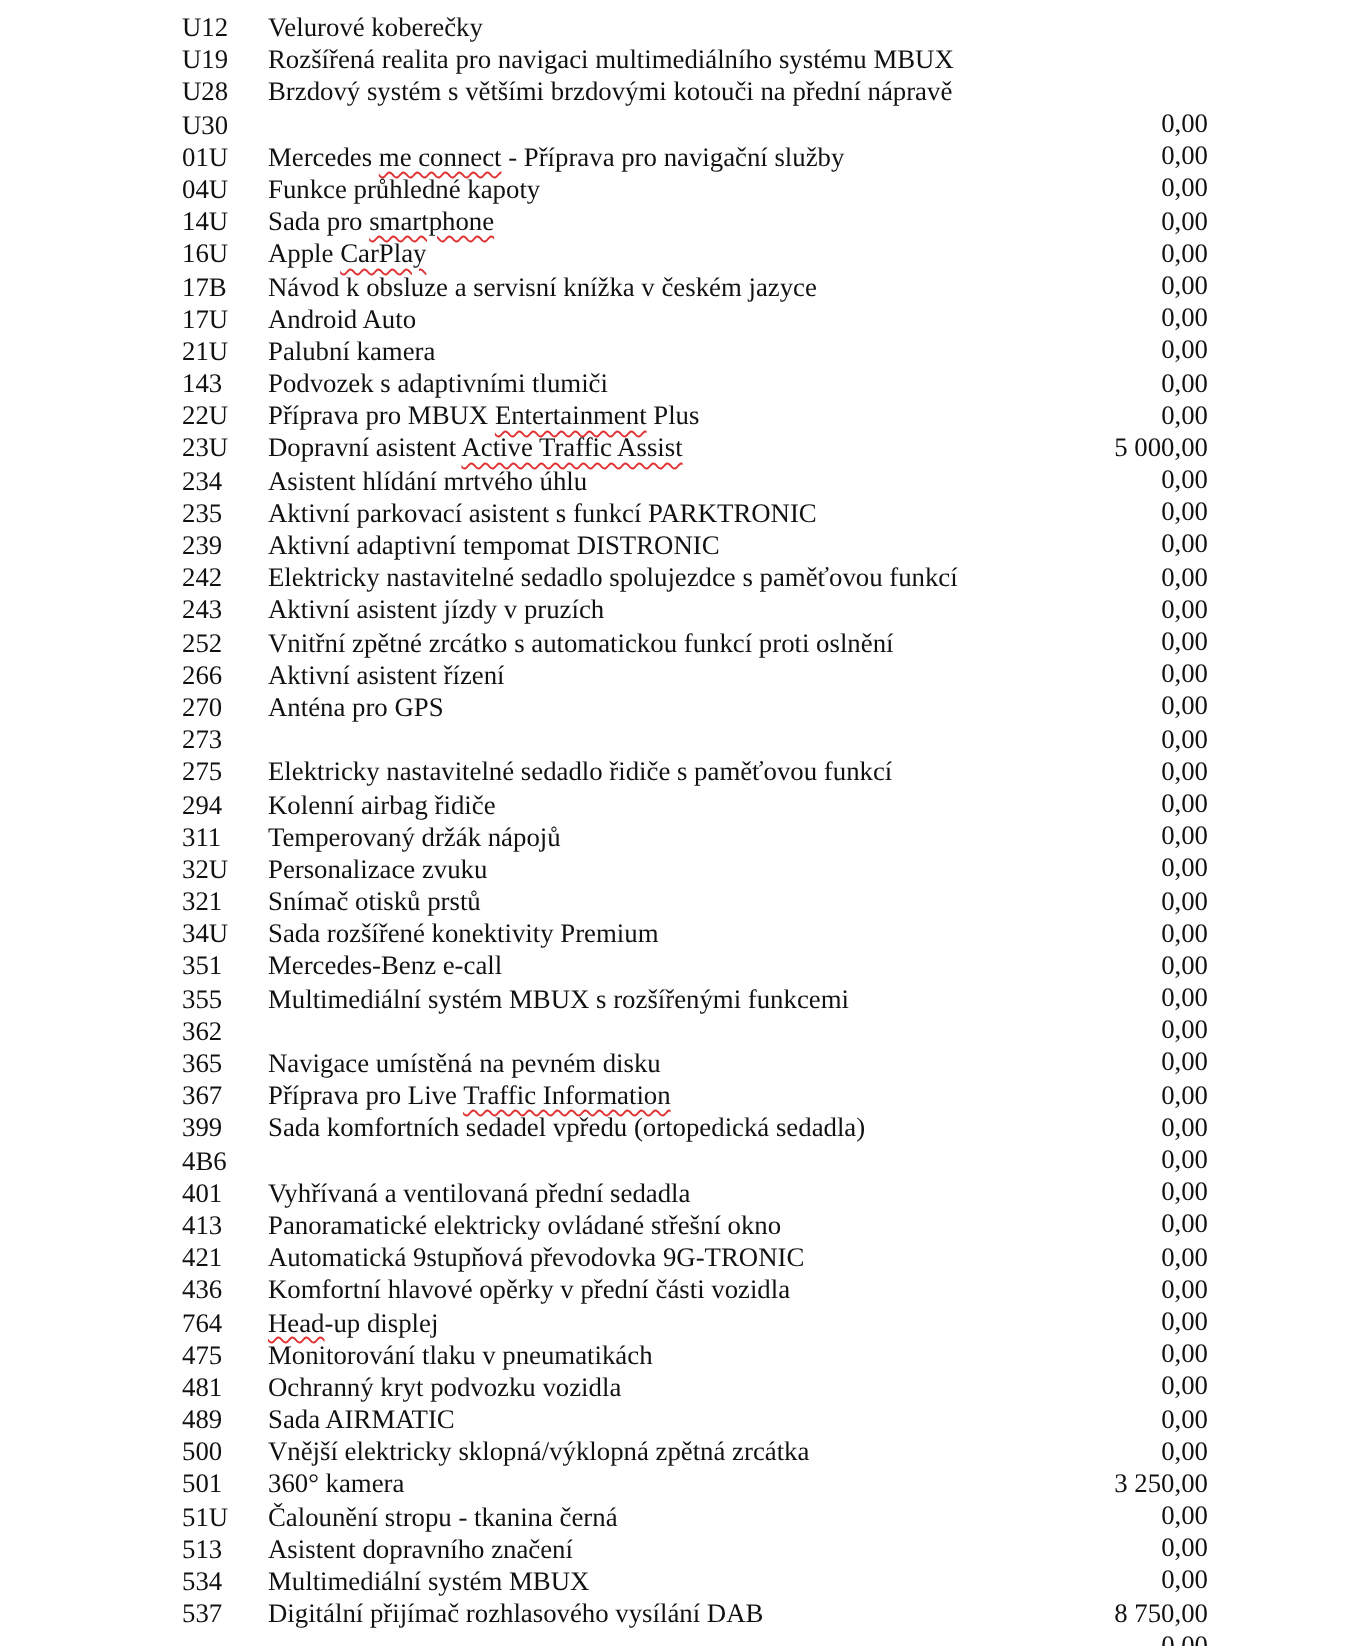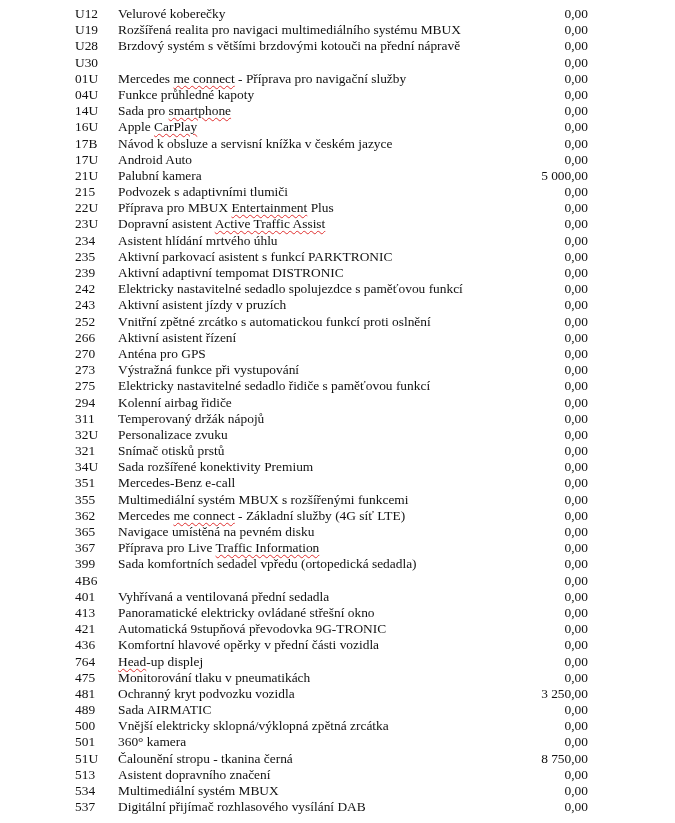--- a/index.html
+++ b/index.html
@@ -1,27 +1,27 @@
 <!DOCTYPE html>
 <html><head>
   <meta charset="utf-8">
   <style>
     html, body { margin: 0; padding: 0; background: #ffffff; }
     body {
       width: 675px; height: 823px; overflow: hidden; position: relative;
       font-family: "Liberation Serif", "DejaVu Serif", serif;
       font-size: 13.4px; color: #111111;
     }
-    #doc { position: absolute; left: 0; top: 6px; width: 660px; }
+    #doc { position: absolute; left: 16px; top: 6px; width: 660px; }
     .row {
       position: relative; height: 16.2px; line-height: 16.2px; white-space: nowrap;
     }
     .code { position: absolute; left: 75px; }
     .desc { position: absolute; left: 118px; }
-    .val { position: absolute; right: 72px; text-align: right; }
+    .val { position: absolute; right: 72px; text-align: right; margin-top: 48px; }
     .sp {
       text-decoration: underline wavy #e03030;
       text-decoration-thickness: 1px;
       text-underline-offset: 2px;
       margin-top: 28px;
     }
   </style>
 </head>
 <body>
 
@@ -74,21 +74,21 @@
     <span class="code">17U</span>
     <span class="desc">Android Auto</span>
     <span class="val">0,00</span>
   </div>
     <div class="row">
     <span class="code">21U</span>
     <span class="desc">Palubní kamera</span>
     <span class="val">5 000,00</span>
   </div>
     <div class="row">
-    <span class="code">215</span>
+    <span class="code">143</span>
     <span class="desc">Podvozek s adaptivními tlumiči</span>
     <span class="val">0,00</span>
   </div>
     <div class="row">
     <span class="code">22U</span>
     <span class="desc">Příprava pro MBUX <span class="sp">Entertainment</span> Plus</span>
     <span class="val">0,00</span>
   </div>
     <div class="row">
     <span class="code">23U</span>
@@ -130,21 +130,20 @@
     <span class="desc">Aktivní asistent řízení</span>
     <span class="val">0,00</span>
   </div>
     <div class="row">
     <span class="code">270</span>
     <span class="desc">Anténa pro GPS</span>
     <span class="val">0,00</span>
   </div>
     <div class="row">
     <span class="code">273</span>
-    <span class="desc">Výstražná funkce při vystupování</span>
     <span class="val">0,00</span>
   </div>
     <div class="row">
     <span class="code">275</span>
     <span class="desc">Elektricky nastavitelné sedadlo řidiče s paměťovou funkcí</span>
     <span class="val">0,00</span>
   </div>
     <div class="row">
     <span class="code">294</span>
     <span class="desc">Kolenní airbag řidiče</span>
@@ -175,21 +174,20 @@
     <span class="desc">Mercedes-Benz e-call</span>
     <span class="val">0,00</span>
   </div>
     <div class="row">
     <span class="code">355</span>
     <span class="desc">Multimediální systém MBUX s rozšířenými funkcemi</span>
     <span class="val">0,00</span>
   </div>
     <div class="row">
     <span class="code">362</span>
-    <span class="desc">Mercedes <span class="sp">me connect</span> - Základní služby (4G síť LTE)</span>
     <span class="val">0,00</span>
   </div>
     <div class="row">
     <span class="code">365</span>
     <span class="desc">Navigace umístěná na pevném disku</span>
     <span class="val">0,00</span>
   </div>
     <div class="row">
     <span class="code">367</span>
     <span class="desc">Příprava pro Live <span class="sp">Traffic Information</span></span>

